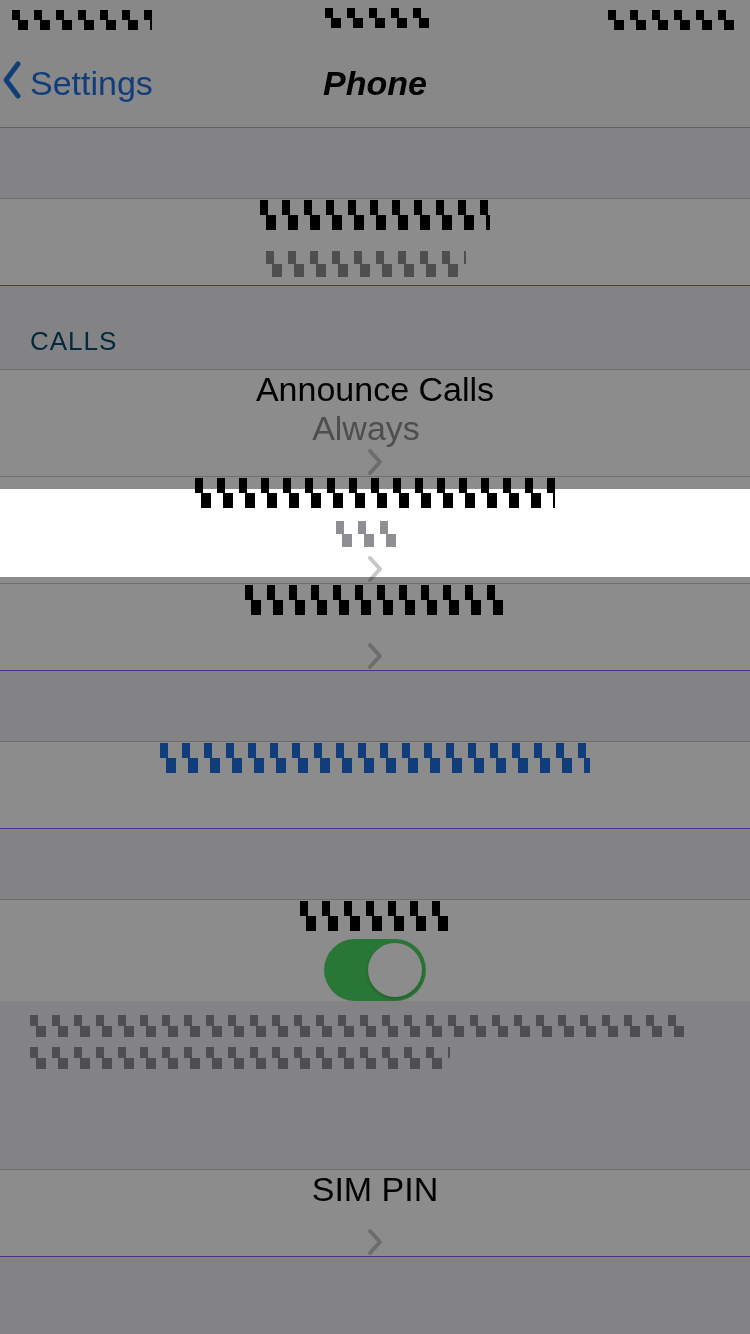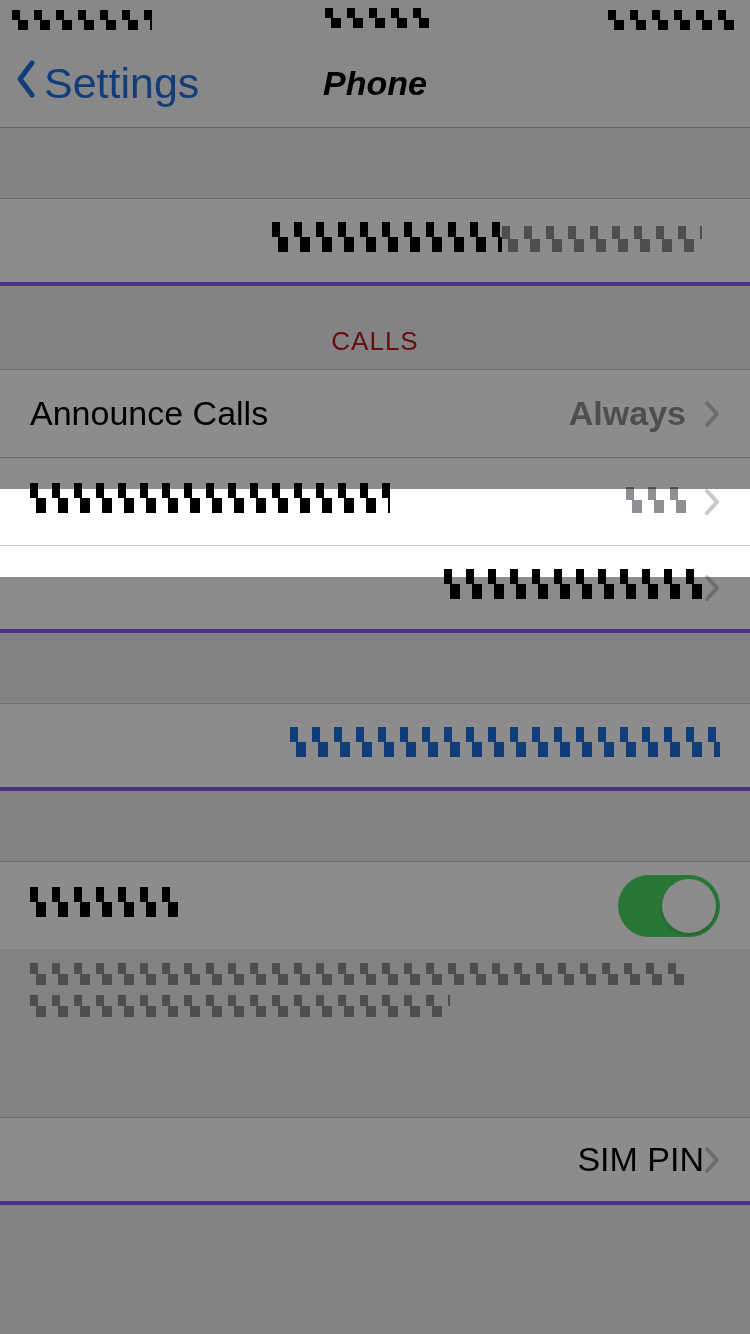--- a/index.html
+++ b/index.html
@@ -31,72 +31,70 @@
     background: #f7f7f8;
     border-bottom: 1px solid #b2b2b4;
     display: flex;
     align-items: center;
     position: relative;
   }
   .nav-back {
     display: flex;
     align-items: center;
     gap: 6px;
-    padding-left: 14px;
     color: #1f6fe0;
-    font-size: 43px;
+    font-size: 34px;
     font-weight: 400;
   }
   .nav-back svg { width: 24px; height: 40px; }
   .nav-title {
     position: absolute;
     left: 0; right: 0;
     text-align: center;
     font-size: 34px;
     font-weight: 600;
     color: #000;
     pointer-events: none;
     font-style: italic;
   }
 
   
   .group { }
   .group-header {
     font-size: 26px;
-    color: #b91c1c;
+    color: #0c4a6e;
     letter-spacing: 1px;
     padding: 40px 30px 12px;
     text-transform: uppercase;
-    text-align: center;
   }
   .group-footer {
     font-size: 26px;
     color: #6d6d72;
     padding: 14px 30px 30px;
     line-height: 1.3;
   }
 
   .cell {
     background: #fff;
     min-height: 88px;
     display: flex;
     align-items: center;
     padding: 0 30px;
     font-size: 34px;
     color: #000;
     border-top: 1px solid #c8c7cc;
     position: relative;
-  }
-  .cell:last-child { border-bottom: 4px solid #8b5cf6; text-align: right; }
+    flex-direction: column;
+  }
+  .cell:last-child { border-bottom: 1px solid #8b5cf6; text-align: right; }
   .cell .label { flex: 1; }
   .cell .value {
     color: #8e8e93;
     font-size: 34px;
     margin-right: 18px;
-    font-weight: bold;
   }
   .cell .chevron { color: #c7c7cc; }
   .cell .chevron svg { width: 16px; height: 28px; display: block; }
   .cell.link .label { color: #1f6fe0; }
 
   
   .toggle {
     width: 102px;
     height: 62px;
     border-radius: 31px;

